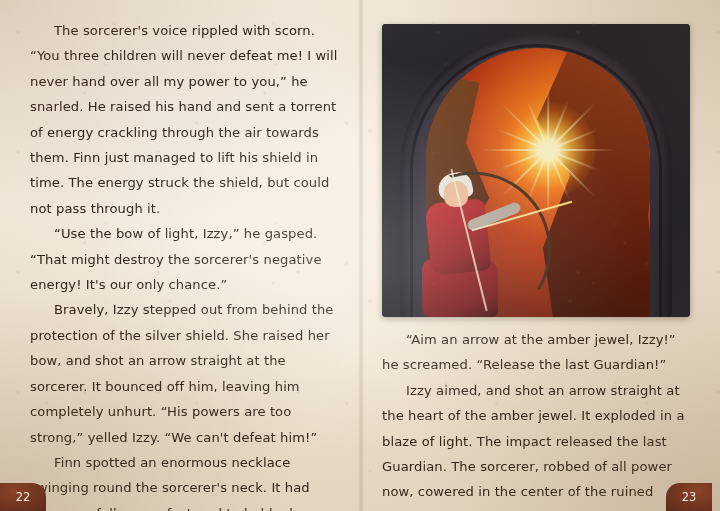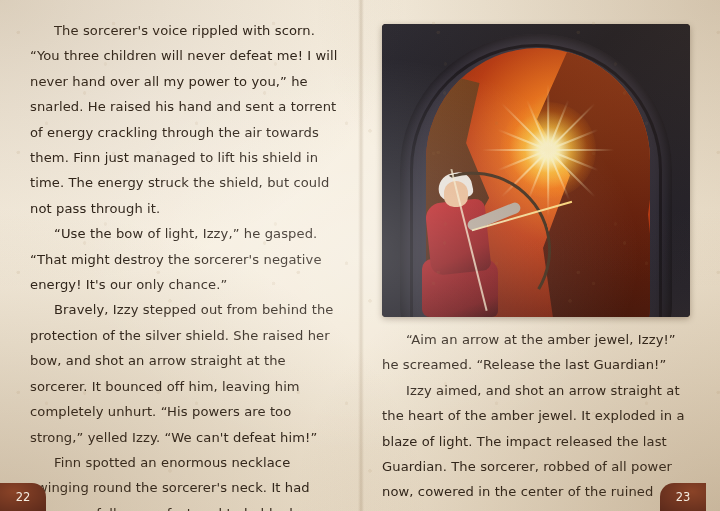--- a/index.html
+++ b/index.html
@@ -242,21 +242,21 @@
     align-items: center;
     justify-content: center;
     background: #6d3322;
   }
   .folio.left {
     left: 0;
     border-radius: 0 14px 0 0;
     background: radial-gradient(ellipse at 30% 30%, #8a4327 0%, #5c2a1b 100%);
   }
   .folio.right {
-    right: 14px;
+    right: 8px;
     border-radius: 14px 0 0 0;
     background: radial-gradient(ellipse at 70% 30%, #8a4327 0%, #5c2a1b 100%);
     text-align: right;
   }
 </style>
 </head>
 <body>
 
 <div class="spread">
 

